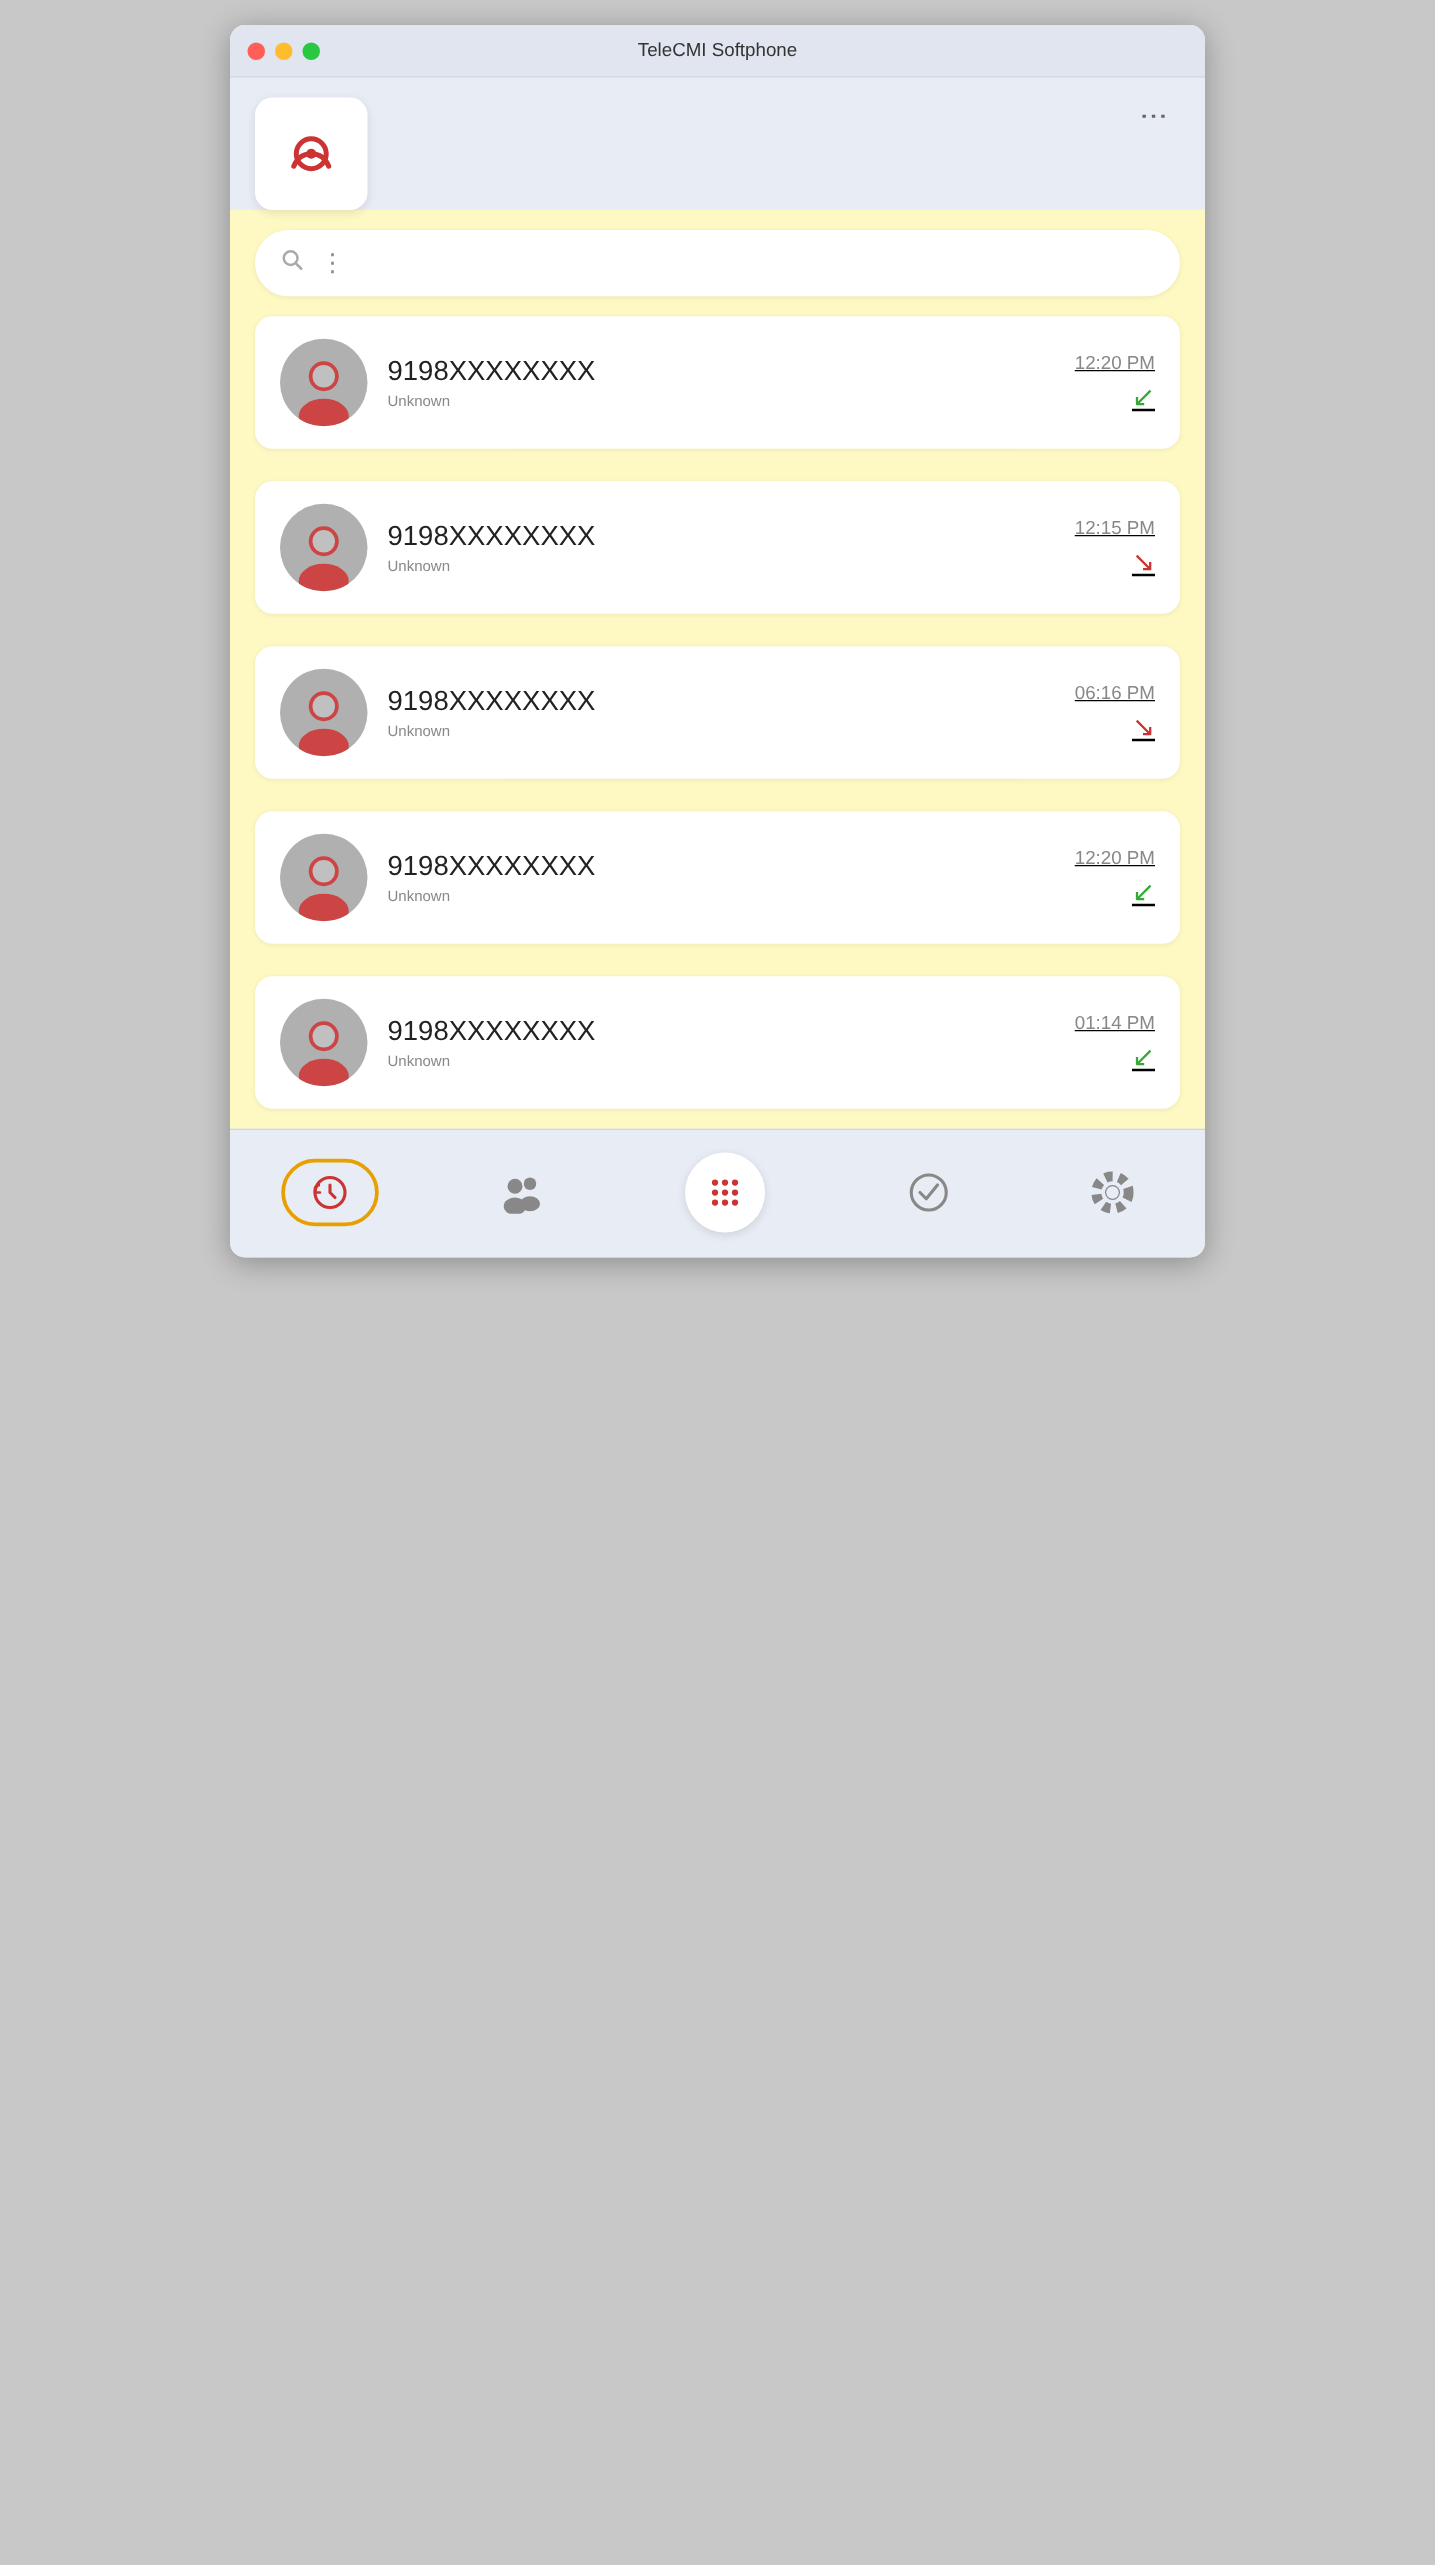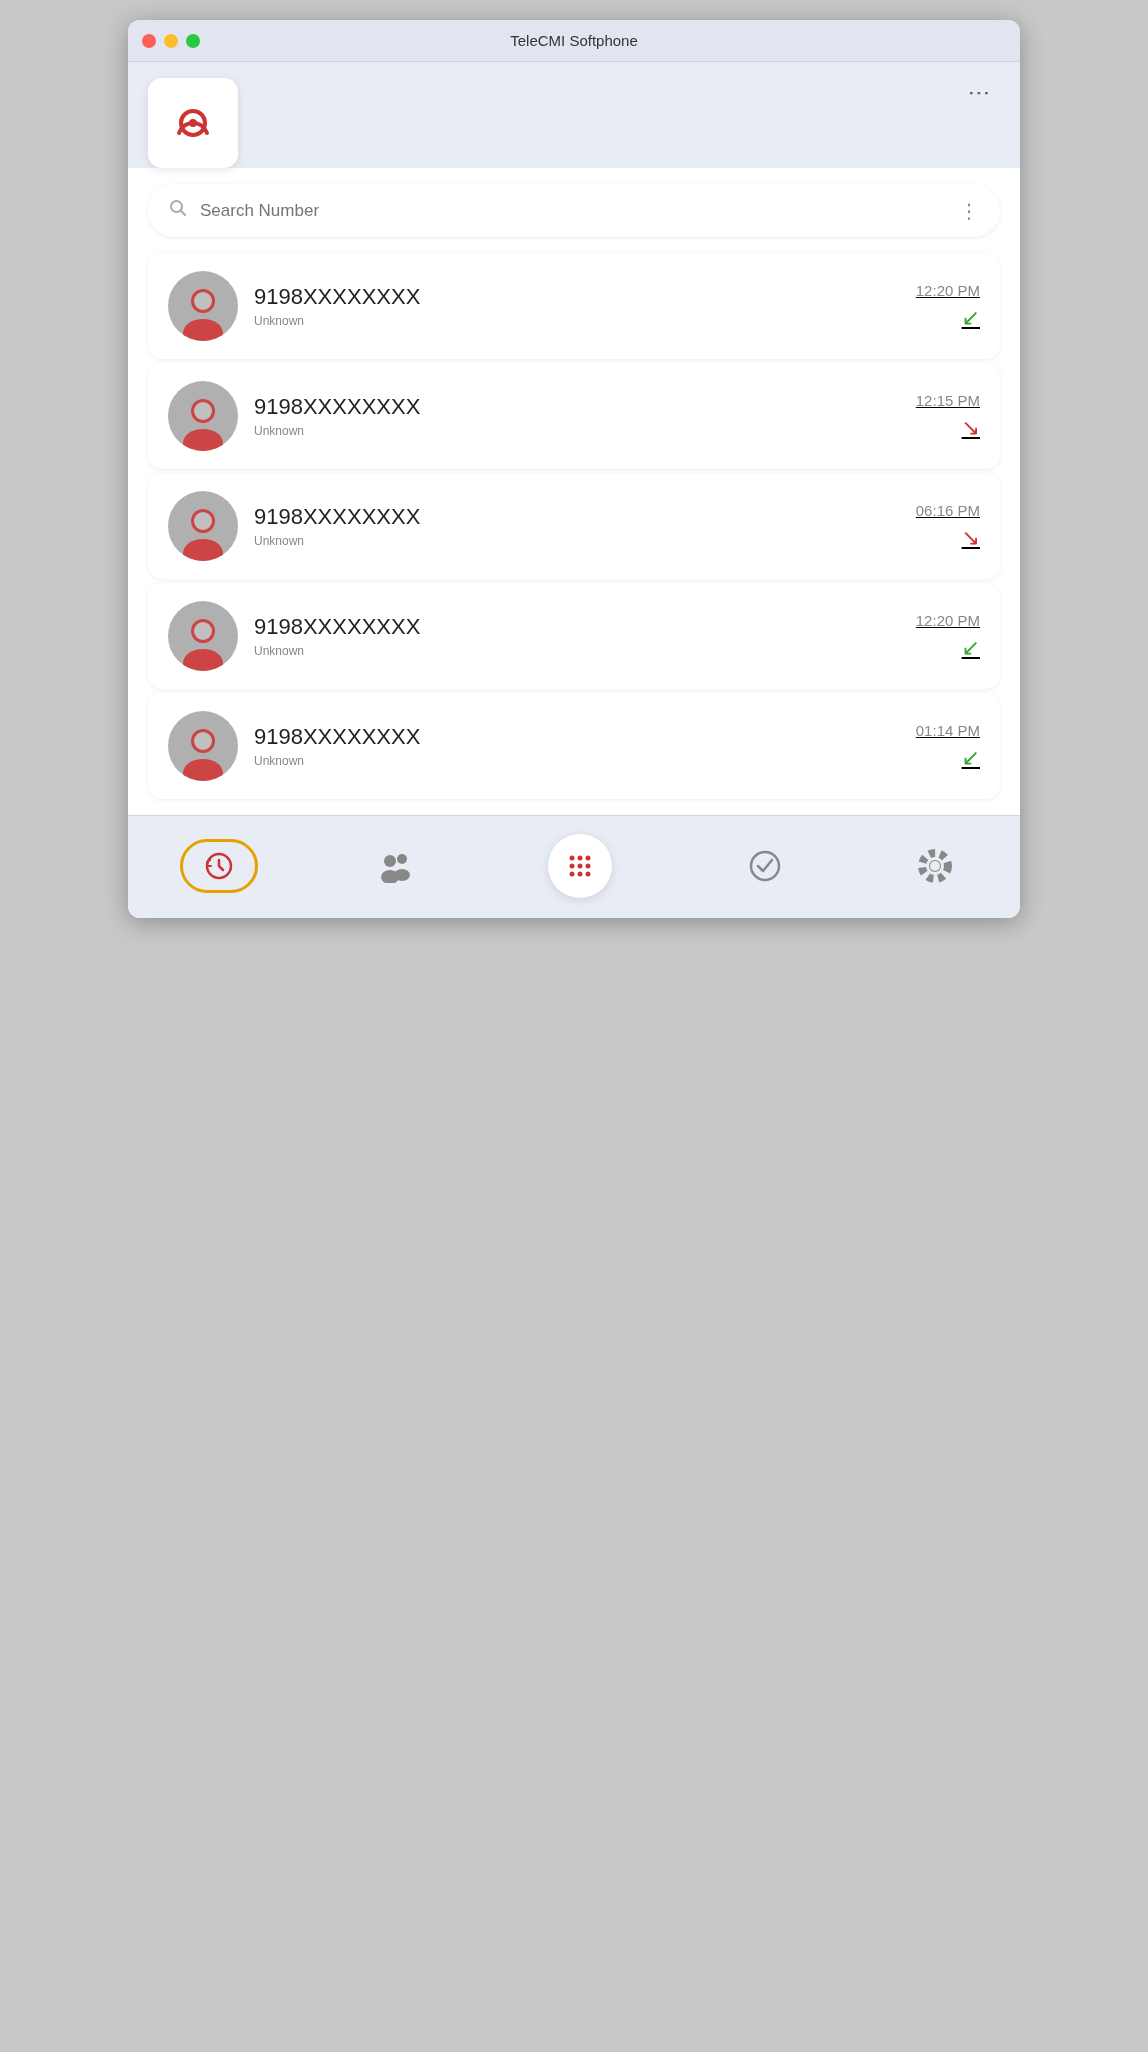--- a/index.html
+++ b/index.html
@@ -5,22 +5,22 @@
     * { margin: 0; padding: 0; box-sizing: border-box; }
     body {
       background: #c8c8c8;
       display: flex;
       justify-content: center;
       align-items: flex-start;
       min-height: 100vh;
       font-family: -apple-system, BlinkMacSystemFont, 'Segoe UI', sans-serif;
     }
     .window {
-      width: 892px;
-      background: #ffffff;
+      width: 780px;
+      background: #fef9c3;
       border-radius: 12px;
       box-shadow: 0 4px 24px rgba(0,0,0,0.3);
       overflow: hidden;
       margin: 20px auto;
     }
     .title-bar {
       background: #e0e5f0;
       padding: 12px 16px;
       display: flex;
       align-items: center;
@@ -117,21 +117,21 @@
     }
     .search-dots {
       font-size: 20px;
       color: #888;
       cursor: pointer;
       letter-spacing: 1px;
     }
     .call-list {
       display: flex;
       flex-direction: column;
-      gap: 4px;
+      gap: 26px;
     }
     .call-card {
       background: white;
       border-radius: 14px;
       padding: 18px 20px;
       display: flex;
       align-items: center;
       gap: 16px;
       box-shadow: 0 1px 4px rgba(0,0,0,0.07);
     }
@@ -241,21 +241,20 @@
 
   <div class="content">
 
     <div class="search-bar">
       <div class="search-icon-wrap">
         <svg width="20" height="20" viewBox="0 0 20 20" fill="none">
           <circle cx="8.5" cy="8.5" r="5.5" stroke="#aaa" stroke-width="2"></circle>
           <path d="M13 13 L17 17" stroke="#aaa" stroke-width="2" stroke-linecap="round"></path>
         </svg>
       </div>
-      <input class="search-input" type="text" placeholder="Search Number" style="">
       <div class="search-dots">⋮</div>
     </div>
 
     <div class="call-list">
 
       <div class="call-card">
         <div class="avatar">
           <svg class="avatar-svg" viewBox="0 0 60 60">
             <circle cx="30" cy="20" r="12" fill="#cc4444"></circle>
             <ellipse cx="30" cy="52" rx="20" ry="14" fill="#cc4444"></ellipse>

